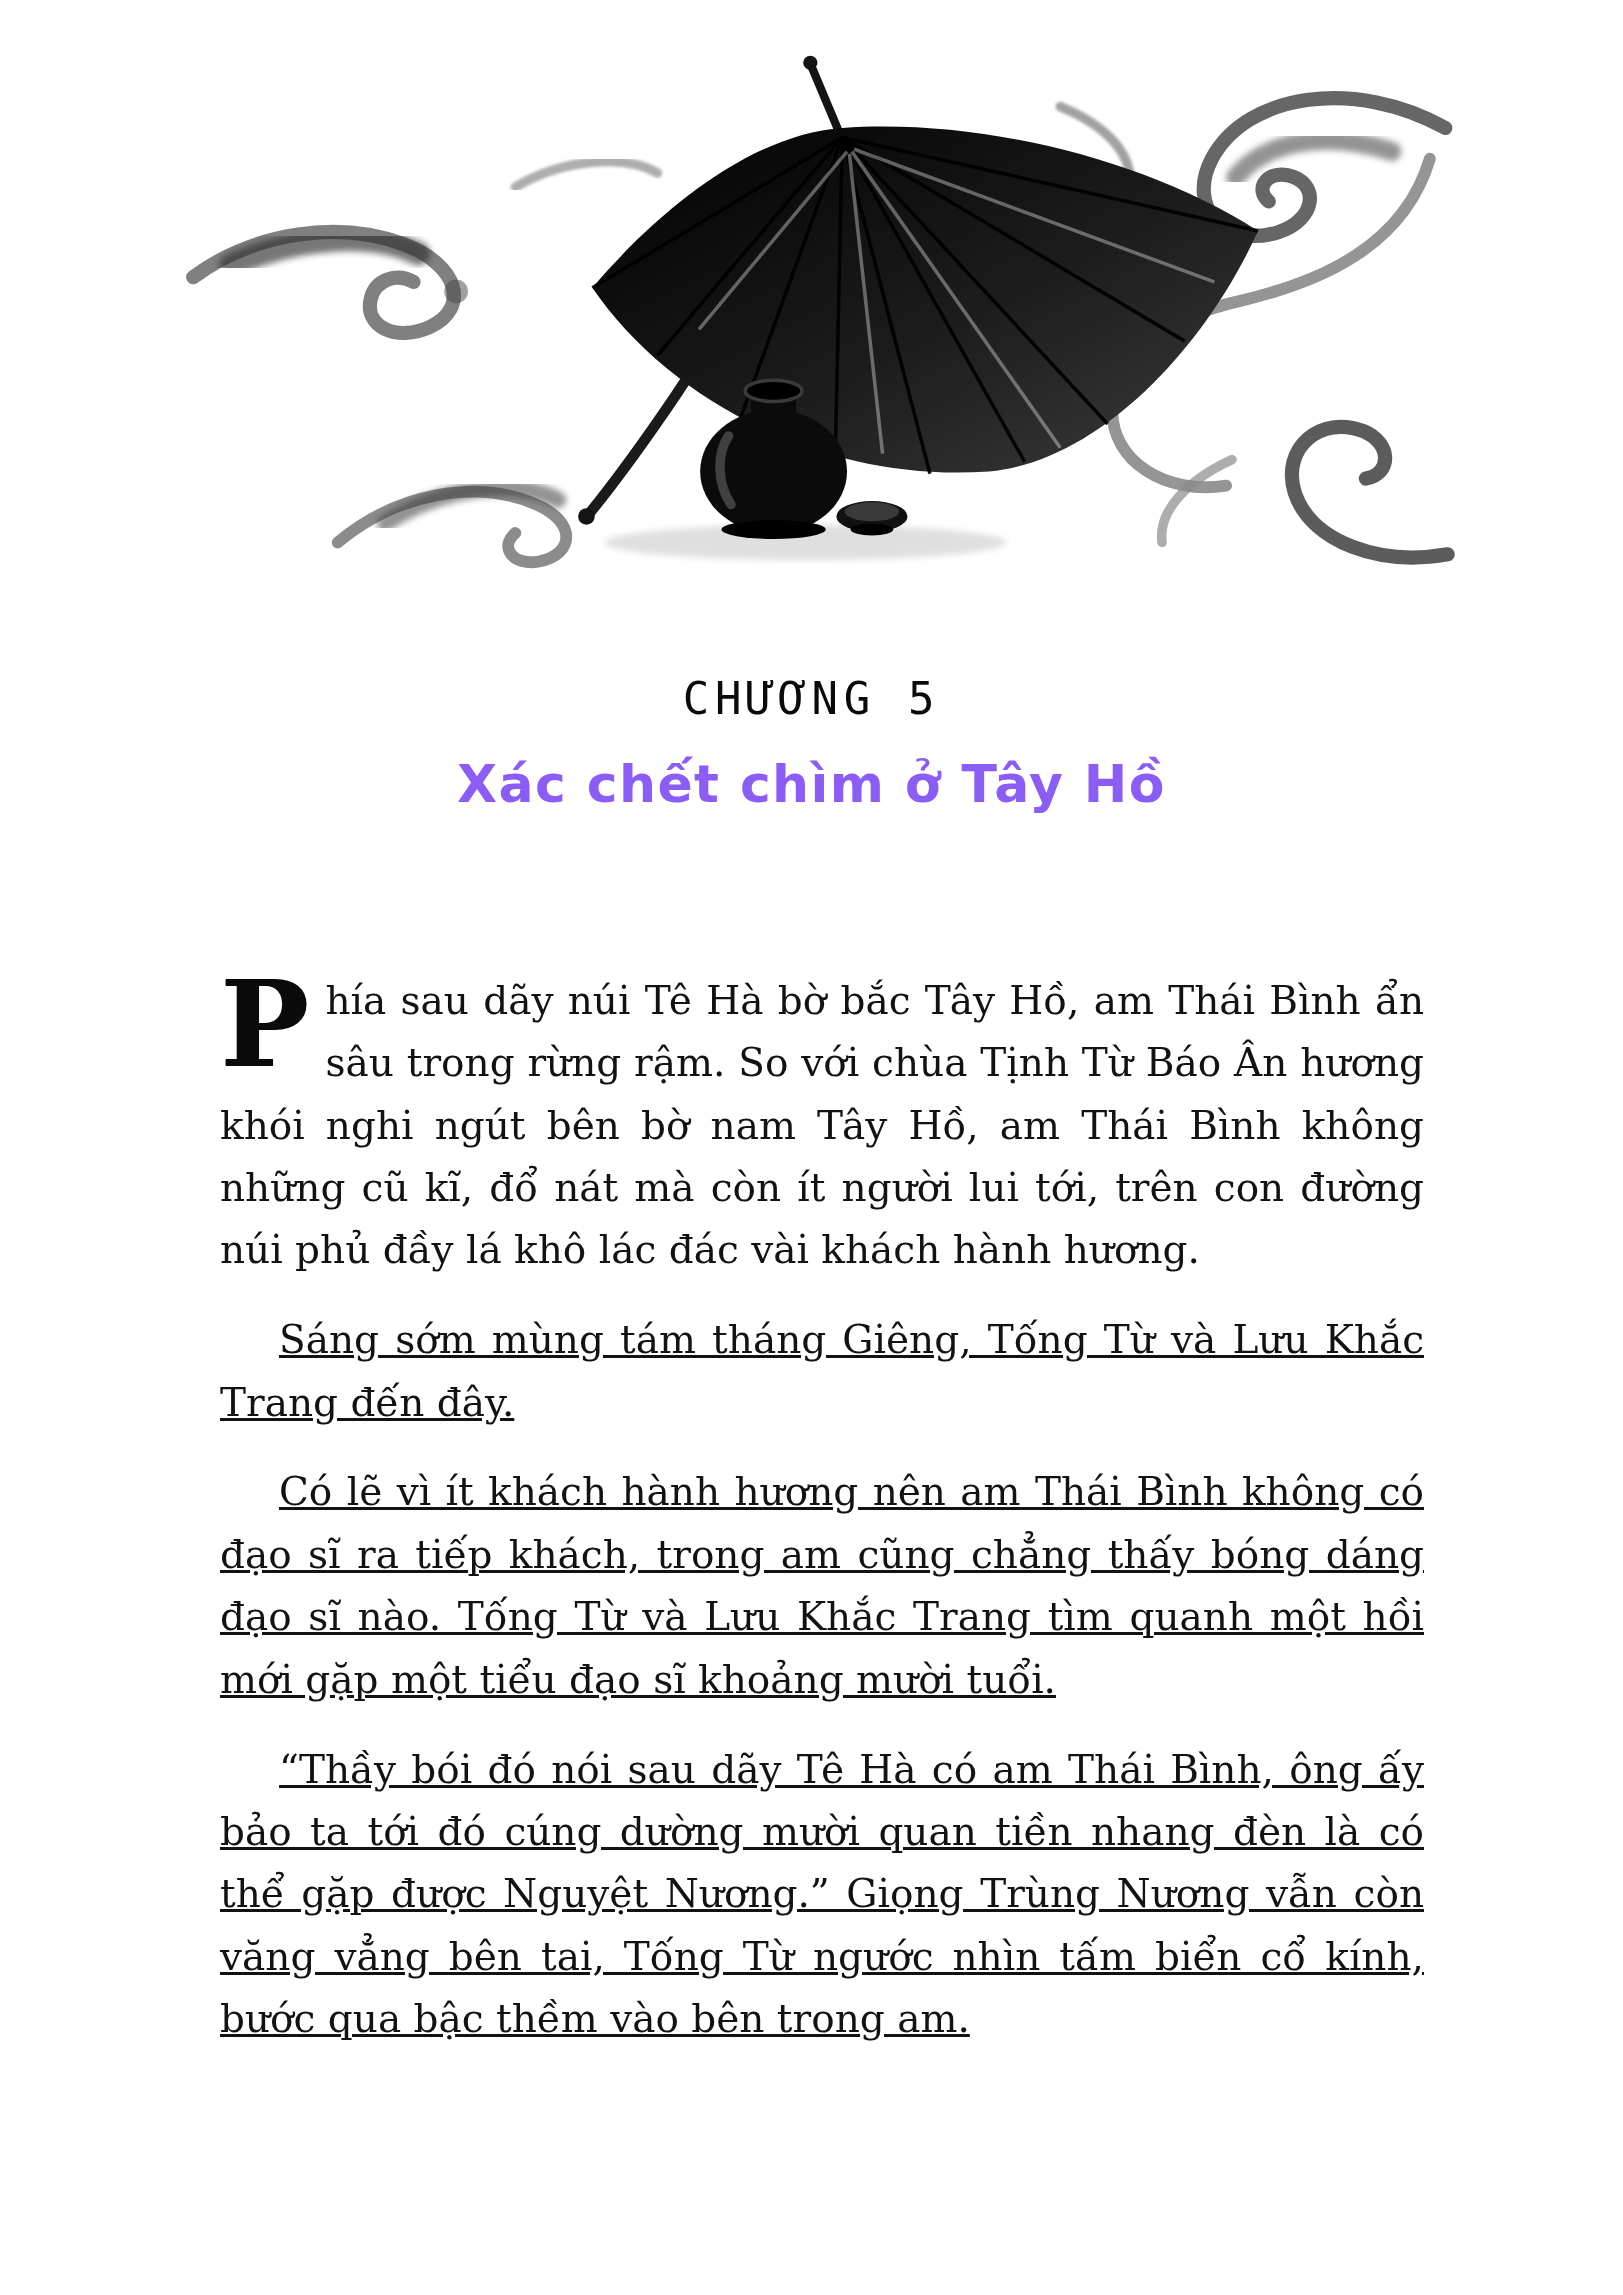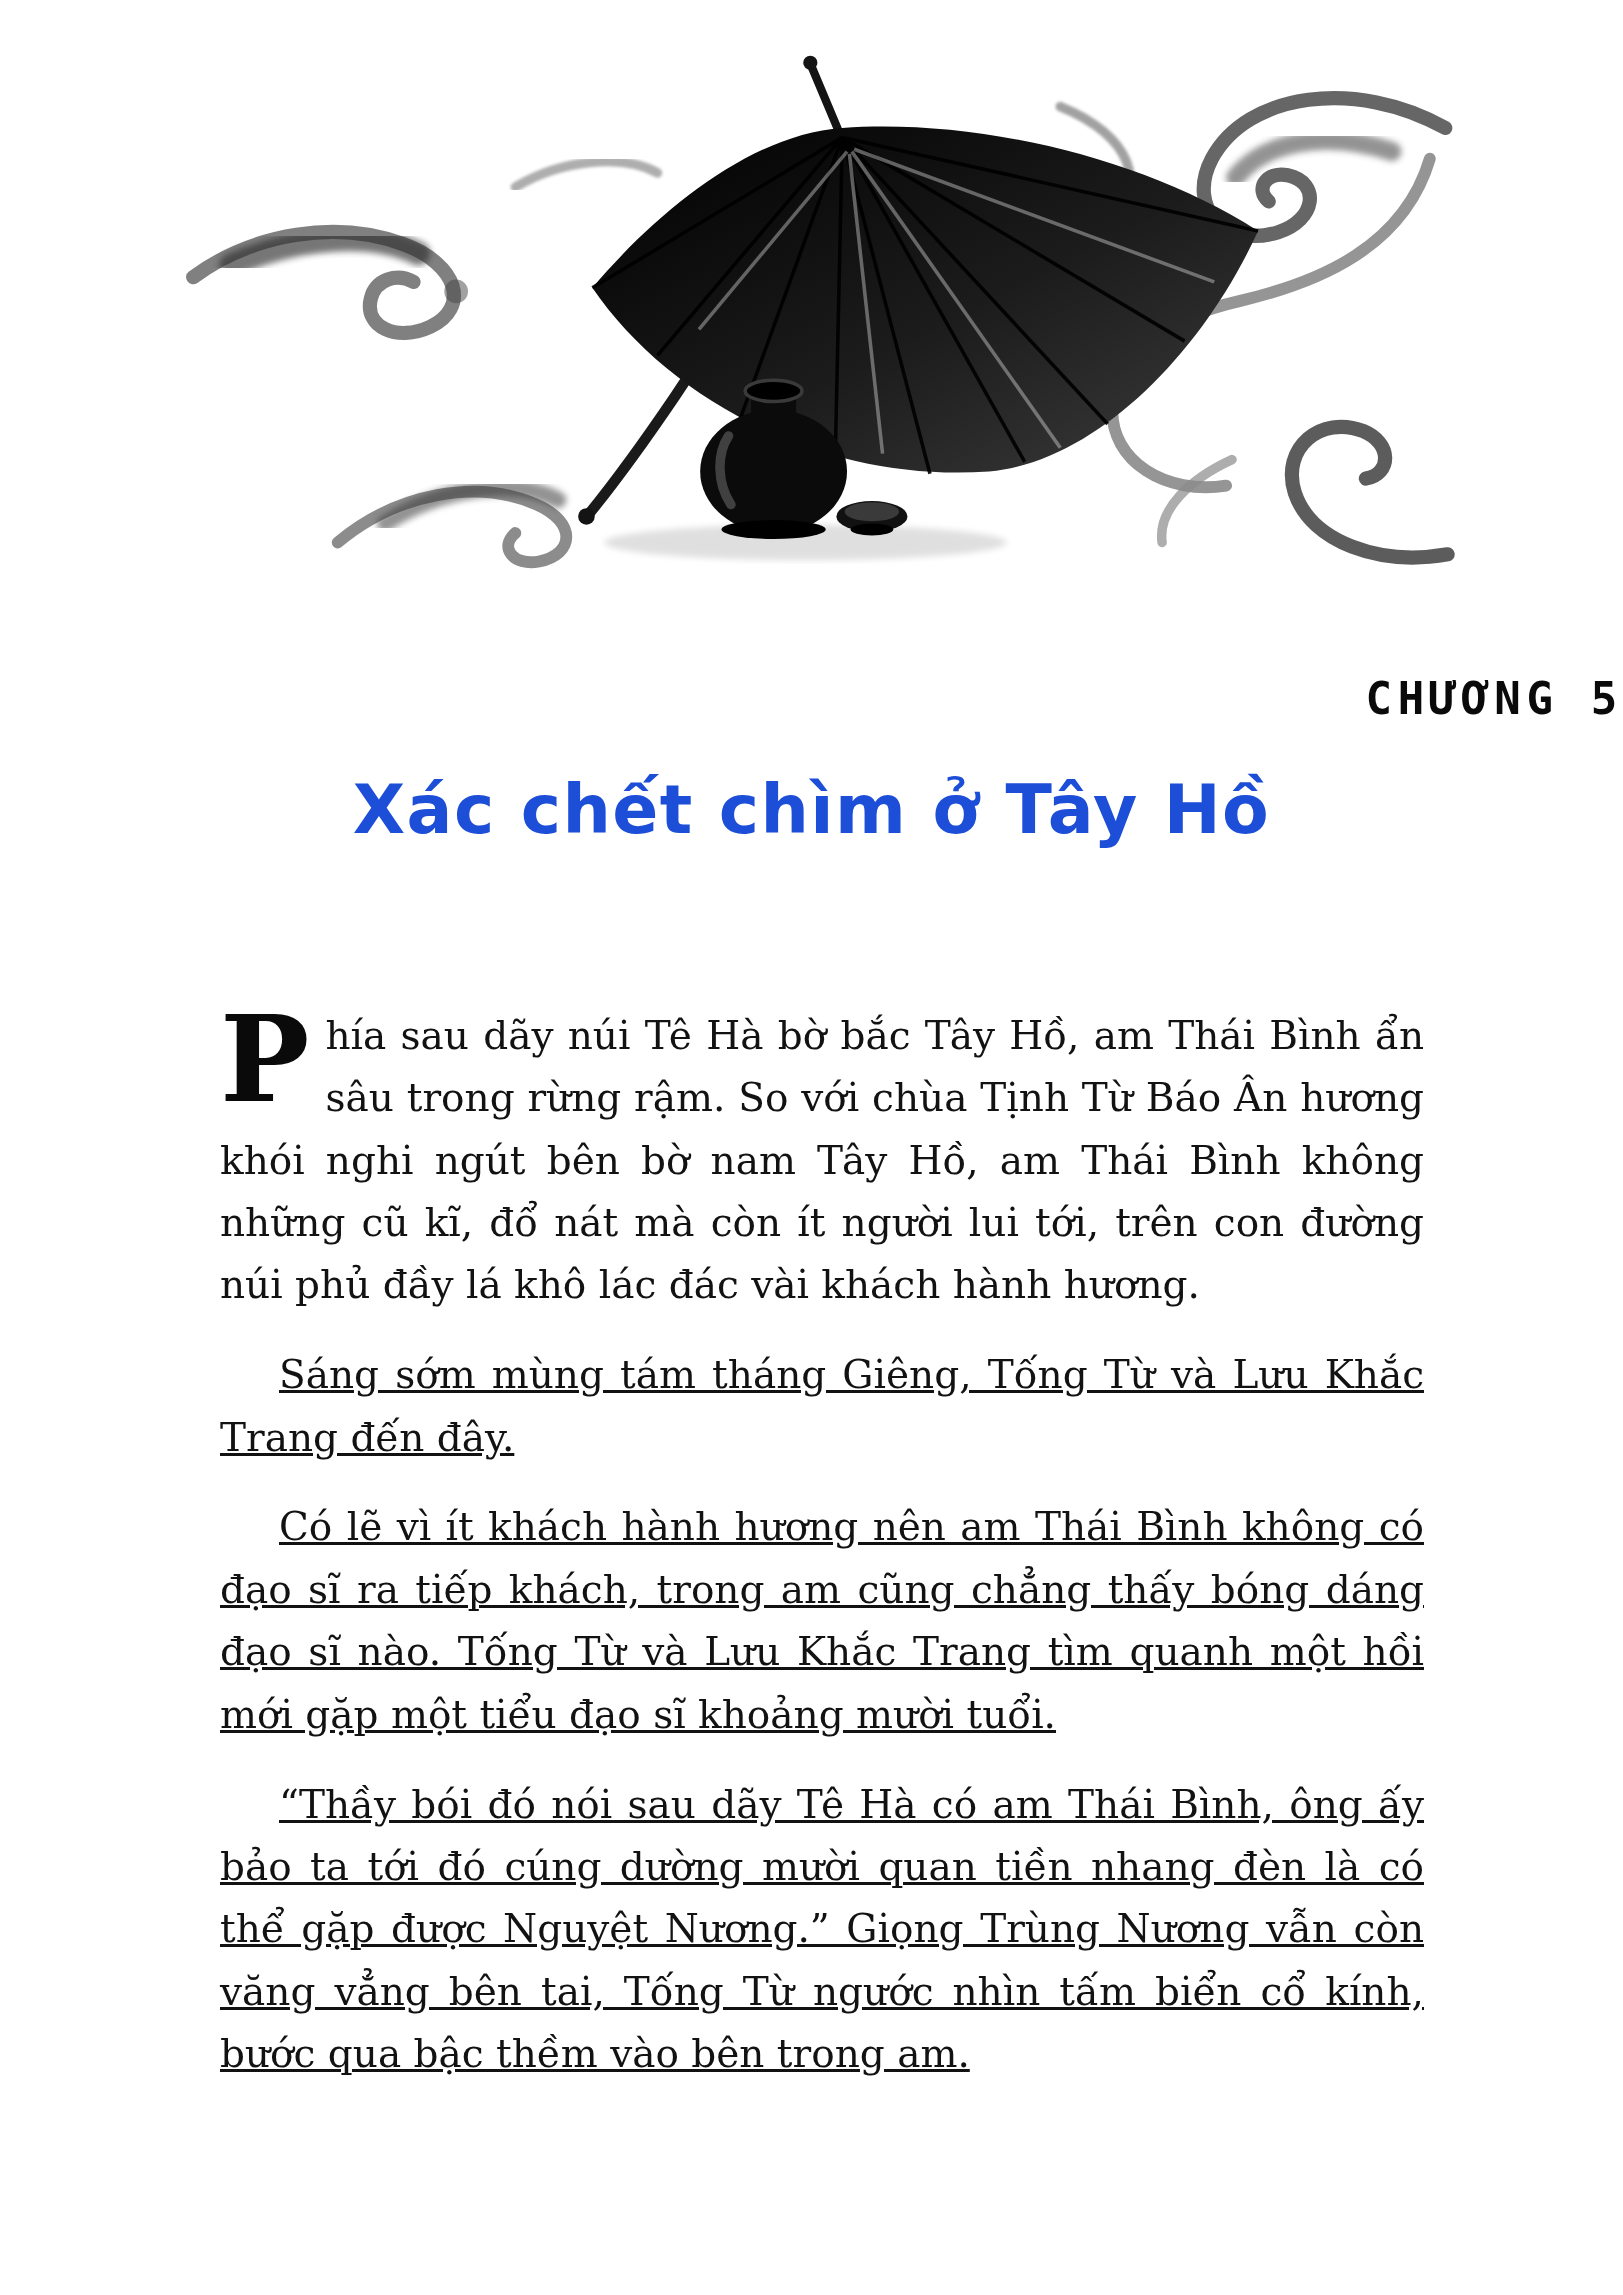--- a/index.html
+++ b/index.html
@@ -14,35 +14,35 @@
     box-sizing:border-box;
     padding-top:45px;
   }
   .illustration{
     width:1303px;
     margin:0 auto;
     display:block;
   }
   .kicker{
     margin-top:71px;
-    text-align:right;
+    text-align:center;
     font-family:"DejaVu Sans Mono", monospace;
-    font-weight:700;
+    font-weight:400;
     font-size:44px;
     letter-spacing:5.7px;
     color:#0a0a0a;
   }
   .title{
-    margin-top:46px;
+    margin-top:30px;
     text-align:center;
     font-family:"DejaVu Sans", sans-serif;
     font-weight:700;
-    font-size:68px;
+    font-size:52px;
     letter-spacing:1.4px;
-    color:#1d4ed8;
+    color:#8b5cf6;
   }
   .body-text{
     margin-top:156px;
     padding:0 199px 0 220px;
     font-size:39px;
     line-height:1.6;
     text-align:justify;
     color:#121212;
   }
   .body-text p{

